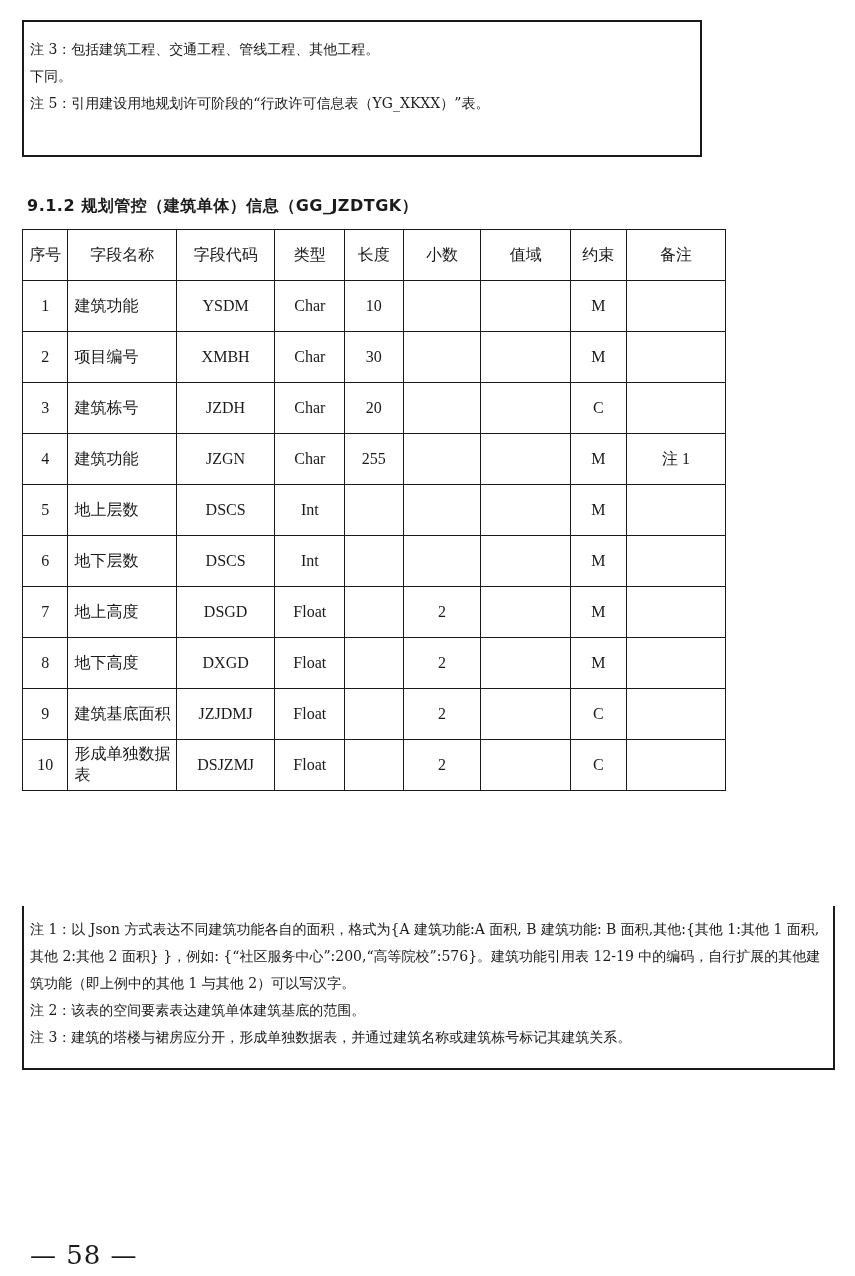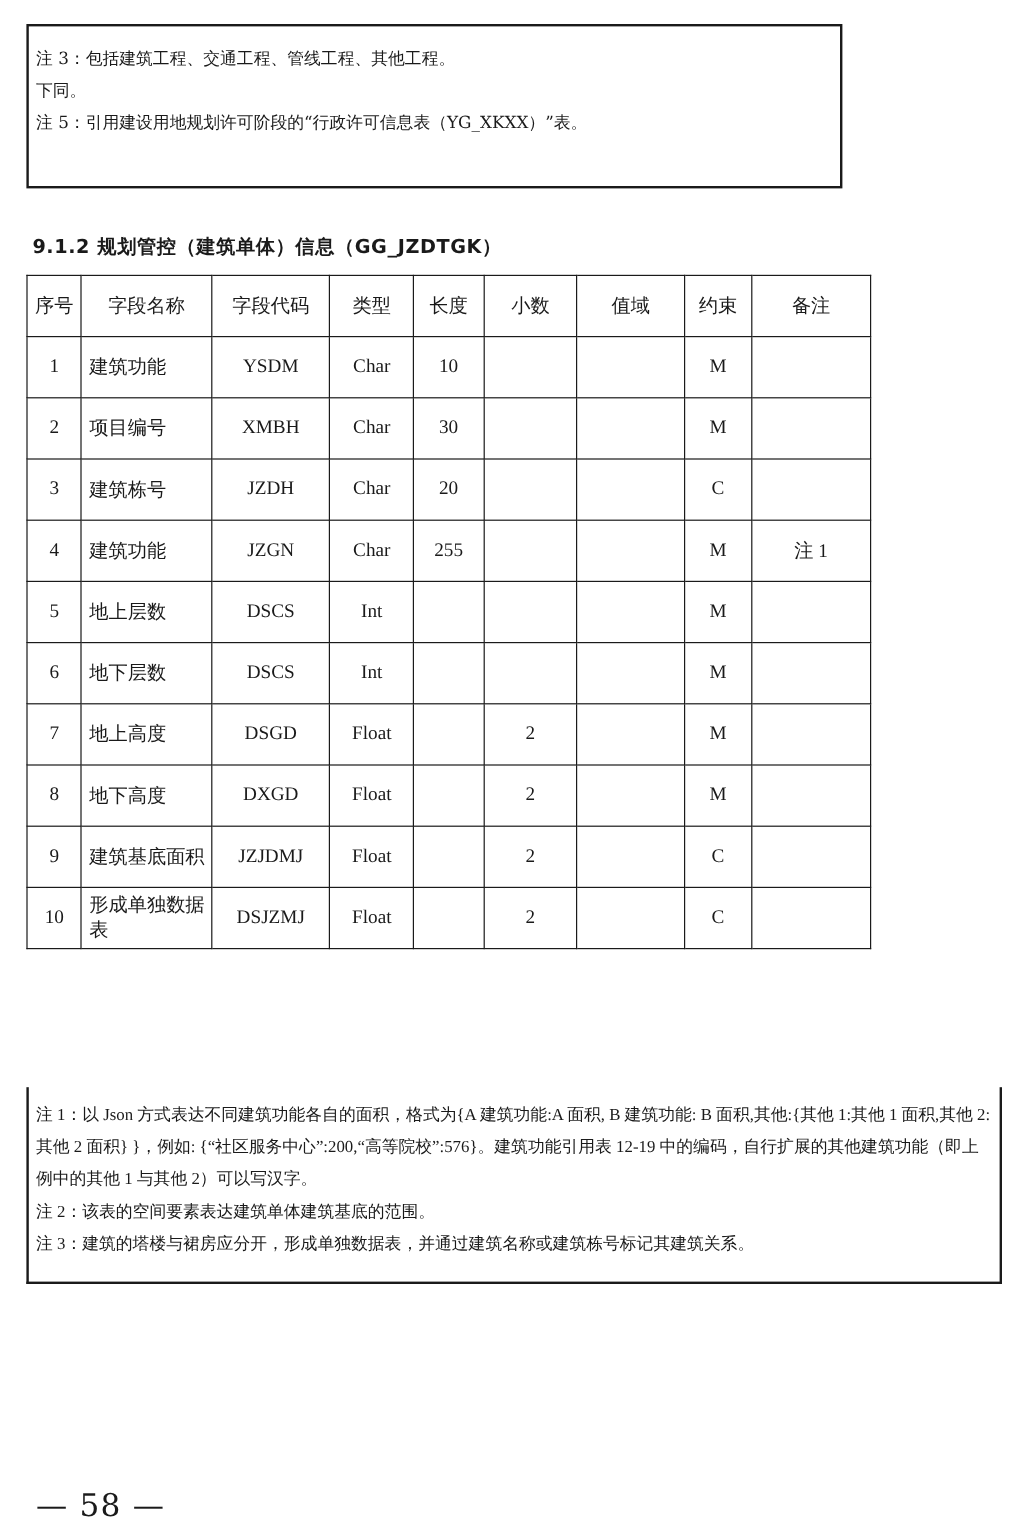--- a/index.html
+++ b/index.html
@@ -10,21 +10,21 @@
               padding:14px 6px 0 6px; font-size:14px; line-height:27px; }
   .note-box p { margin:0; white-space:nowrap; }
   .heading { position:absolute; left:27px; top:196px; font-family:"DejaVu Sans","Liberation Sans",sans-serif;
              font-weight:bold; font-size:16px; letter-spacing:0.5px; }
   table.spec { position:absolute; left:22px; top:229px; width:704px; border-collapse:collapse;
                font-size:16px;font-family:Liberation Serif, serif; }
   table.spec th, table.spec td { border:1.6px solid #1a1a1a; height:50px; padding:0; text-align:center; font-weight:normal; }
   table.spec td.name { text-align:left; padding-left:6px; }
   .foot-box { position:absolute; left:22px; top:906px; width:813px; height:164px; border:2px solid #1a1a1a;
               border-top:none; box-sizing:border-box; padding:10px 6px 0 6px; font-size:14px; line-height:27px; }
-  .foot-box p { margin:0;font-family:Liberation Serif, serif; }
+  .foot-box p { margin:0; }
   .page-num { position:absolute; left:30px; top:1240px; font-size:26px; letter-spacing:1px; }
 </style>
 </head>
 <body>
 
 <div class="note-box">
   <p>注 3：包括建筑工程、交通工程、管线工程、其他工程。</p>
   <p>下同。</p>
   <p>注 5：引用建设用地规划许可阶段的“行政许可信息表（YG_XKXX）”表。</p>
 </div>

